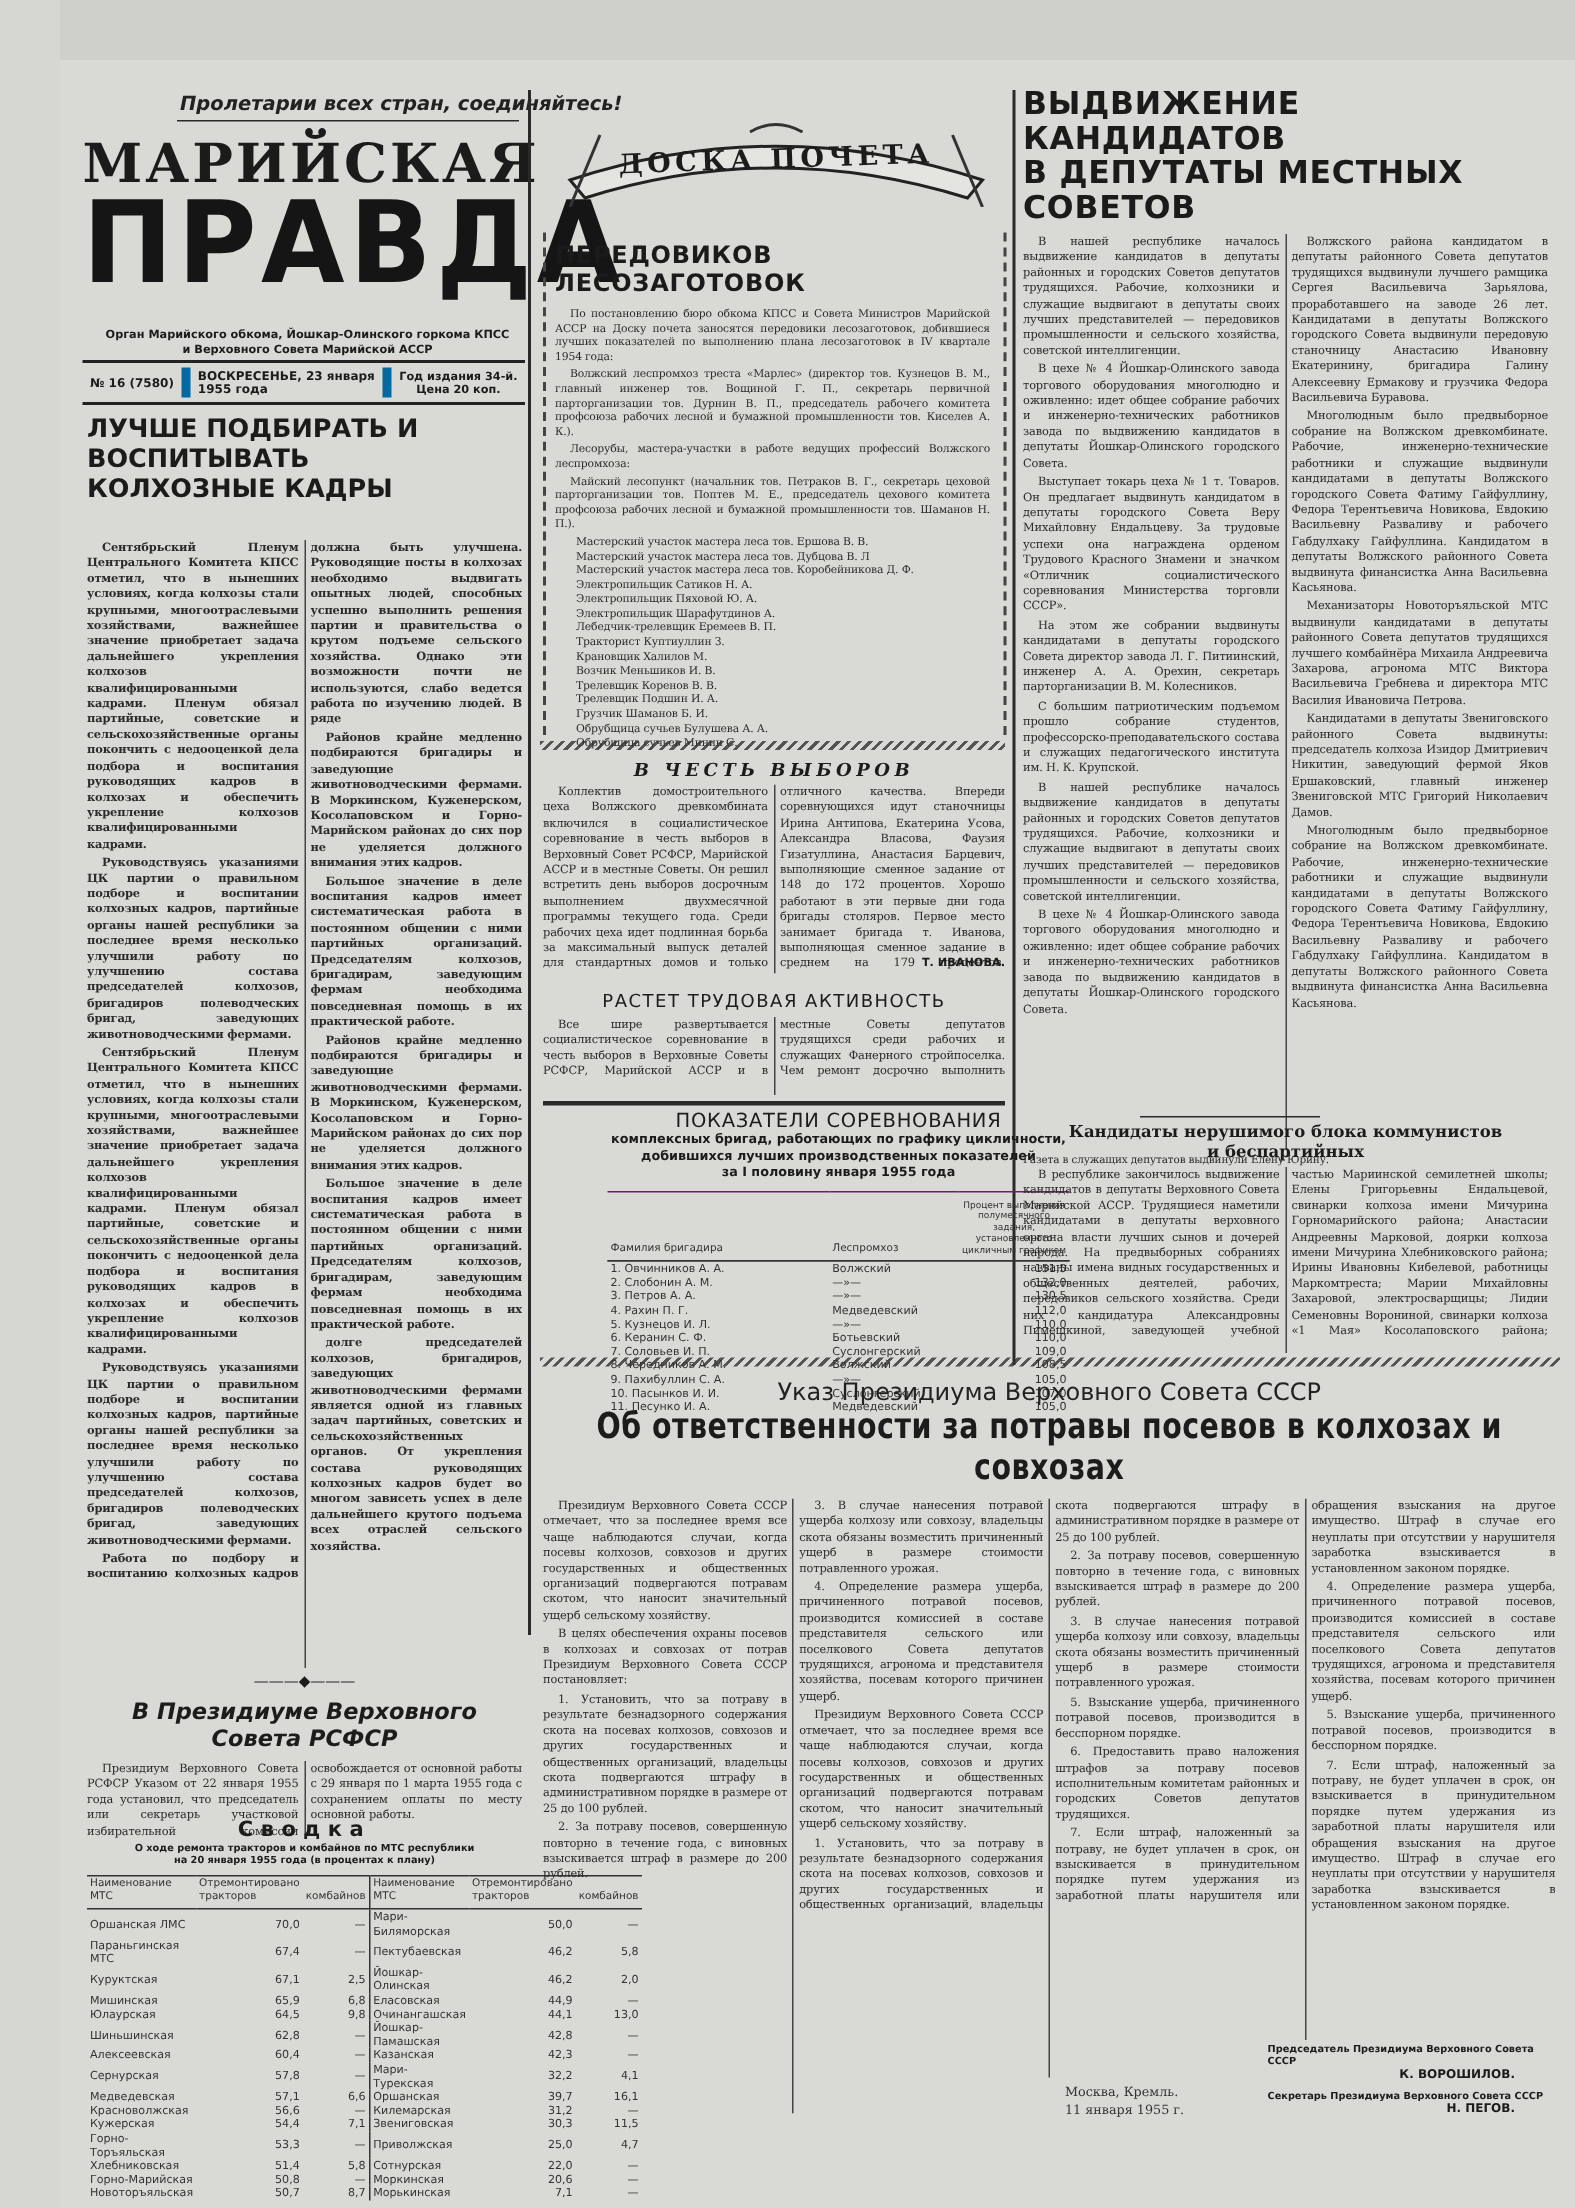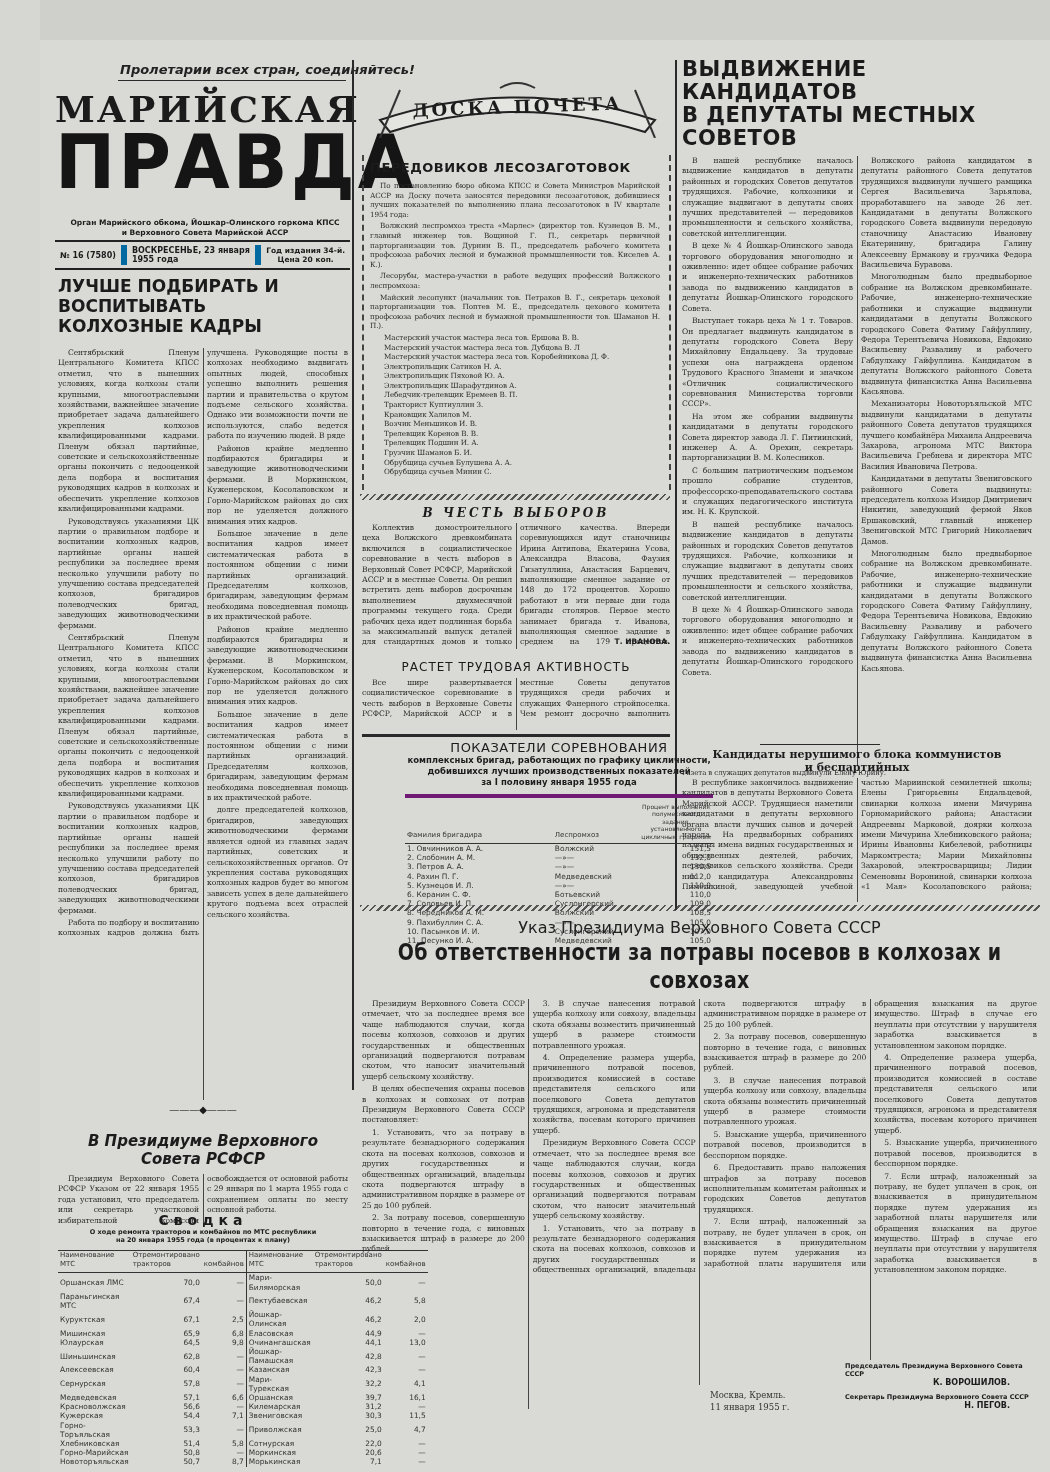--- a/index.html
+++ b/index.html
@@ -65,21 +65,21 @@
 </div>
 
 <div class="rule-v" style="left:352px;top:60px;height:1030px;"></div>
 <div class="rule-v" style="left:675px;top:60px;height:850px;"></div>
 
 <div class="col" style="left:58px;top:276px;width:290px;">
   <div class="headline" style="font-size:17px;line-height:20px;">
     <div>ЛУЧШЕ ПОДБИРАТЬ И ВОСПИТЫВАТЬ</div>
     <div>КОЛХОЗНЫЕ КАДРЫ</div>
   </div>
-  <div class="body-text two-col" style="margin-top:12px;height:752px;overflow:hidden;">
+  <div class="body-text two-col" style="margin-top:24px;height:752px;overflow:hidden;font-weight:bold;">
     <p>Сентябрьский Пленум Центрального Комитета КПСС отметил, что в нынешних условиях, когда колхозы стали крупными, многоотраслевыми хозяйствами, важнейшее значение приобретает задача дальнейшего укрепления колхозов квалифицированными кадрами. Пленум обязал партийные, советские и сельскохозяйственные органы покончить с недооценкой дела подбора и воспитания руководящих кадров в колхозах и обеспечить укрепление колхозов квалифицированными кадрами.</p>
     <p>Руководствуясь указаниями ЦК партии о правильном подборе и воспитании колхозных кадров, партийные органы нашей республики за последнее время несколько улучшили работу по улучшению состава председателей колхозов, бригадиров полеводческих бригад, заведующих животноводческими фермами.</p>
     <p>Сентябрьский Пленум Центрального Комитета КПСС отметил, что в нынешних условиях, когда колхозы стали крупными, многоотраслевыми хозяйствами, важнейшее значение приобретает задача дальнейшего укрепления колхозов квалифицированными кадрами. Пленум обязал партийные, советские и сельскохозяйственные органы покончить с недооценкой дела подбора и воспитания руководящих кадров в колхозах и обеспечить укрепление колхозов квалифицированными кадрами.</p>
     <p>Руководствуясь указаниями ЦК партии о правильном подборе и воспитании колхозных кадров, партийные органы нашей республики за последнее время несколько улучшили работу по улучшению состава председателей колхозов, бригадиров полеводческих бригад, заведующих животноводческими фермами.</p>
     <p>Работа по подбору и воспитанию колхозных кадров должна быть улучшена. Руководящие посты в колхозах необходимо выдвигать опытных людей, способных успешно выполнить решения партии и правительства о крутом подъеме сельского хозяйства. Однако эти возможности почти не используются, слабо ведется работа по изучению людей. В ряде</p>
     <p>Районов крайне медленно подбираются бригадиры и заведующие животноводческими фермами. В Моркинском, Куженерском, Косолаповском и Горно-Марийском районах до сих пор не уделяется должного внимания этих кадров.</p>
     <p>Большое значение в деле воспитания кадров имеет систематическая работа в постоянном общении с ними партийных организаций. Председателям колхозов, бригадирам, заведующим фермам необходима повседневная помощь в их практической работе.</p>
     <p>Районов крайне медленно подбираются бригадиры и заведующие животноводческими фермами. В Моркинском, Куженерском, Косолаповском и Горно-Марийском районах до сих пор не уделяется должного внимания этих кадров.</p>
     <p>Большое значение в деле воспитания кадров имеет систематическая работа в постоянном общении с ними партийных организаций. Председателям колхозов, бригадирам, заведующим фермам необходима повседневная помощь в их практической работе.</p>
     <p>долге председателей колхозов, бригадиров, заведующих животноводческими фермами является одной из главных задач партийных, советских и сельскохозяйственных органов. От укрепления состава руководящих колхозных кадров будет во многом зависеть успех в деле дальнейшего крутого подъема всех отраслей сельского хозяйства.</p>
@@ -240,21 +240,21 @@
   <svg width="295" height="58" viewBox="0 0 295 58">
     <path d="M10 40 Q147 -5 285 40 L275 52 Q147 12 20 52 Z" fill="#e4e4e0" stroke="#222" stroke-width="2"></path>
     <line x1="30" y1="10" x2="10" y2="58" stroke="#333" stroke-width="2"></line>
     <line x1="265" y1="10" x2="285" y2="58" stroke="#333" stroke-width="2"></line>
     <path d="M130 8 Q147 -2 165 8" fill="none" stroke="#333" stroke-width="2"></path>
   </svg>
   <div style="position:absolute;left:40px;top:16px;width:215px;text-align:center;font-family:'DejaVu Serif',serif;font-weight:bold;font-size:18px;letter-spacing:3px;transform:rotate(-2deg);">ДОСКА ПОЧЕТА</div>
 </div>
 <div class="ornament-box" style="left:362px;top:155px;width:305px;height:335px;"></div>
 <div class="col" style="left:370px;top:160px;width:290px;">
-  <div class="headline" style="font-size:13px;letter-spacing:.5px;">ПЕРЕДОВИКОВ ЛЕСОЗАГОТОВОК</div>
+  <div class="headline" style="font-size:16px;letter-spacing:.5px;">ПЕРЕДОВИКОВ ЛЕСОЗАГОТОВОК</div>
   <div class="body-text" style="margin-top:6px;font-size:7.2px;line-height:9.6px;">
     <p>По постановлению бюро обкома КПСС и Совета Министров Марийской АССР на Доску почета заносятся передовики лесозаготовок, добившиеся лучших показателей по выполнению плана лесозаготовок в IV квартале 1954 года:</p>
     <p>Волжский леспромхоз треста «Марлес» (директор тов. Кузнецов В. М., главный инженер тов. Вощиной Г. П., секретарь первичной парторганизации тов. Дурнин В. П., председатель рабочего комитета профсоюза рабочих лесной и бумажной промышленности тов. Киселев А. К.).</p>
     <p>Лесорубы, мастера-участки в работе ведущих профессий Волжского леспромхоза:</p>
     <p>Майский лесопункт (начальник тов. Петраков В. Г., секретарь цеховой парторганизации тов. Поптев М. Е., председатель цехового комитета профсоюза рабочих лесной и бумажной промышленности тов. Шаманов Н. П.).</p>
     <div id="honor-list" style="padding-left:14px;">
         <div>Мастерский участок мастера леса тов. Ершова В. В.</div>
         <div>Мастерский участок мастера леса тов. Дубцова В. Л</div>
         <div>Мастерский участок мастера леса тов. Коробейникова Д. Ф.</div>
         <div>Электропильщик Сатиков Н. А.</div>
@@ -290,21 +290,21 @@
 </div>
 <div class="rule-h" style="left:362px;top:734px;width:308px;height:3px;"></div>
 
 <div class="col" style="left:382px;top:740px;width:308px;margin-left:23px;">
   <div class="sans-head" style="font-size:13px;letter-spacing:.5px;">ПОКАЗАТЕЛИ СОРЕВНОВАНИЯ</div>
   <div class="sans-head" style="font-size:8.5px;font-weight:bold;line-height:11px;">
     <div>комплексных бригад, работающих по графику цикличности,</div>
     <div>добившихся лучших производственных показателей</div>
     <div>за I половину января 1955 года</div>
   </div>
-  <table class="tbl" style="margin-top:6px;border-top:4px solid #701a75;">
+  <table class="tbl" style="margin-top:6px;border-top:1px solid #701a75;">
     <thead>
       <tr>
         <th style="width:48%;height:42px;">Фамилия бригадира</th>
         <th style="width:28%;">Леспромхоз</th>
         <th style="width:24%;font-size:6px;line-height:7.5px;text-align:center;">Процент выполнения полумесячного задания, установленного цикличным графиком</th>
       </tr>
     </thead>
     <tbody id="competition-body">
         <tr>
           <td>1. Овчинников А. А.</td>

